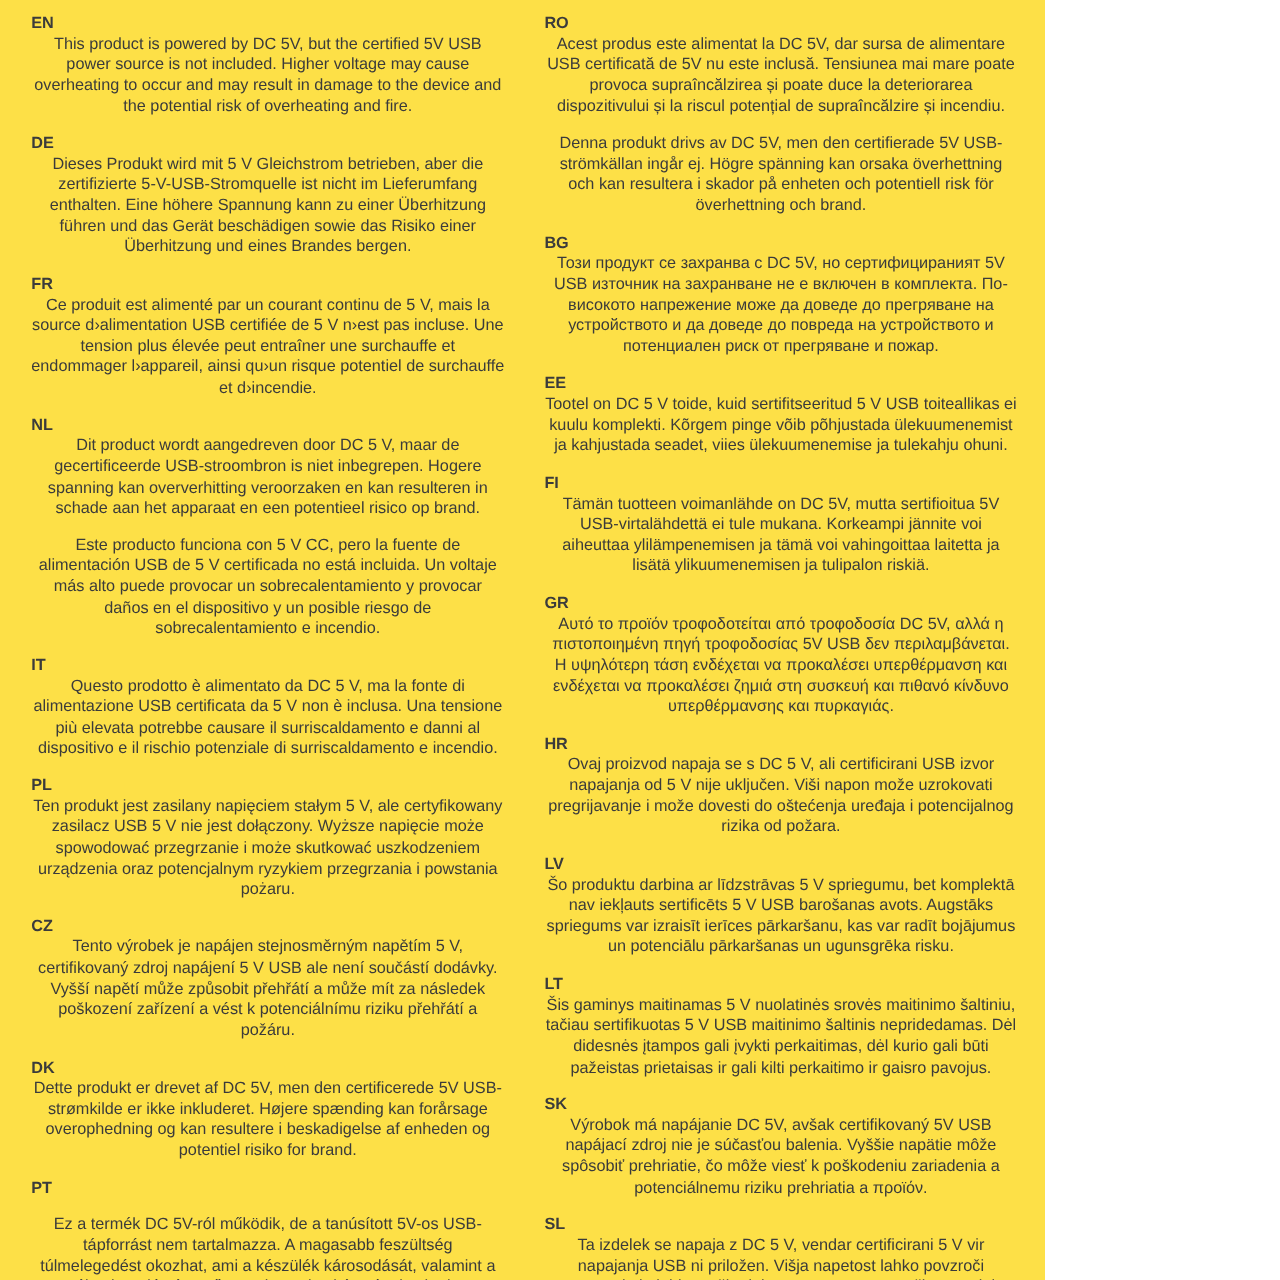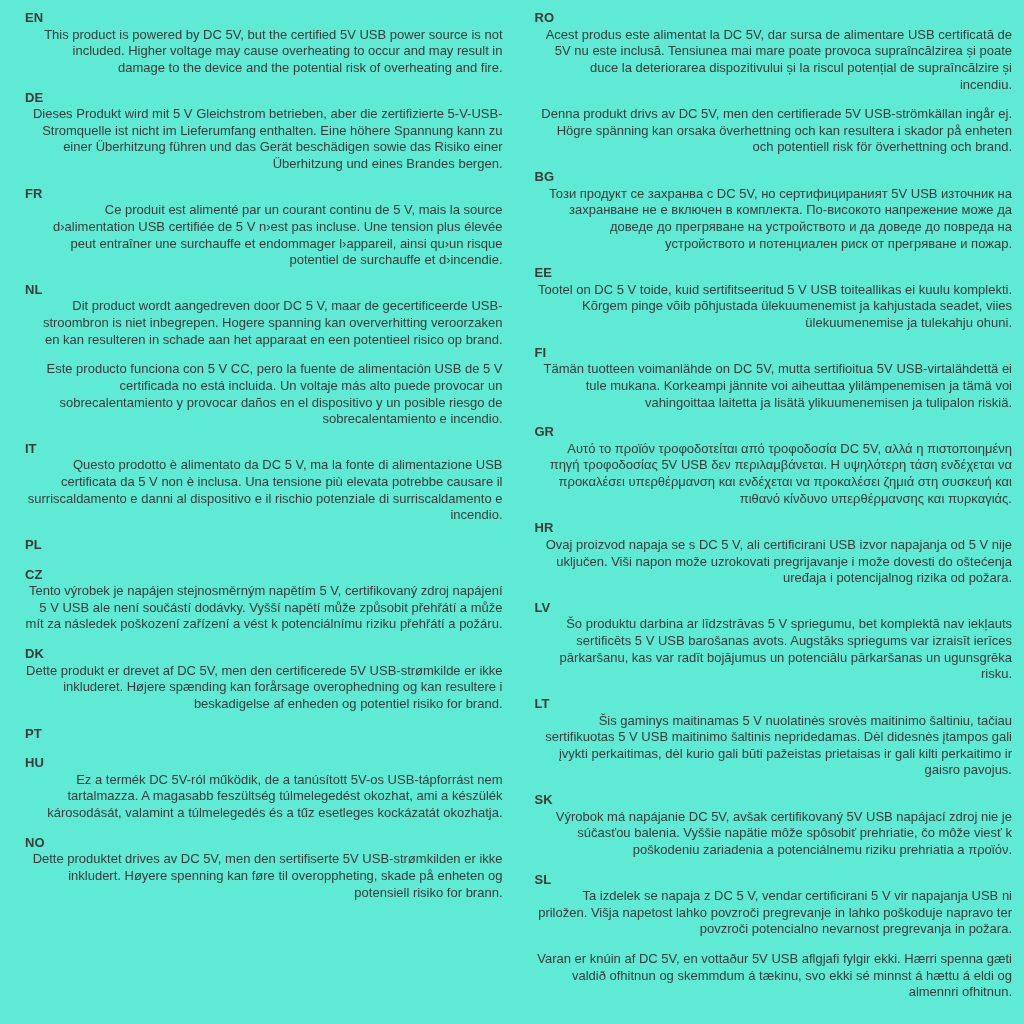--- a/index.html
+++ b/index.html
@@ -2,44 +2,44 @@
 <html><head>
 <meta charset="utf-8">
 <style>
   * { margin: 0; padding: 0; box-sizing: border-box; }
   html, body {
     width: 1024px;
     background: #ffffff;
     font-family: "Liberation Sans", "DejaVu Sans", sans-serif;
   }
   .page {
-    width: 1024px;
+    width: 836px;
     height: 1024px;
-    background: #5eead4;
-    padding: 10px 12px 10px 25px;
+    background: #fde047;
+    padding: 10px 22px 10px 25px;
     overflow: hidden;
   }
   .columns {
     display: grid;
     grid-template-columns: 1fr 1fr;
     column-gap: 32px;
   }
   .col { min-width: 0; }
   .lang-block { margin-bottom: 13px; }
   .lang-code {
     font-weight: bold;
     font-size: 13px;
     line-height: 1.28;
     color: #3b3b3b;
   }
   .lang-text {
     font-size: 13px;
     line-height: 1.28;
     color: #3b3b3b;
-    text-align: right;
+    text-align: center;
   }
 </style>
 </head>
 <body>
 
 <div class="page">
   <div class="columns">
     <div class="col" id="col-left">
   <div class="lang-block">
     <div class="lang-code">EN</div>
@@ -65,38 +65,38 @@
     <div class="lang-text">Este producto funciona con 5 V CC, pero la fuente de alimentación USB de 5 V certificada no está incluida. Un voltaje más alto puede provocar un sobrecalentamiento y provocar daños en el dispositivo y un posible riesgo de sobrecalentamiento e incendio.</div>
   </div>
 
   <div class="lang-block">
     <div class="lang-code">IT</div>
     <div class="lang-text">Questo prodotto è alimentato da DC 5 V, ma la fonte di alimentazione USB certificata da 5 V non è inclusa. Una tensione più elevata potrebbe causare il surriscaldamento e danni al dispositivo e il rischio potenziale di surriscaldamento e incendio.</div>
   </div>
 
   <div class="lang-block">
     <div class="lang-code">PL</div>
+    <div class="lang-text">Ten produkt jest zasilany napięciem stałym 5 V, ale certyfikowany zasilacz USB 5 V nie jest dołączony. Wyższe napięcie może spowodować przegrzanie i może skutkować uszkodzeniem urządzenia oraz potencjalnym ryzykiem przegrzania i powstania pożaru.</div>
   </div>
 
   <div class="lang-block">
     <div class="lang-code">CZ</div>
     <div class="lang-text">Tento výrobek je napájen stejnosměrným napětím 5 V, certifikovaný zdroj napájení 5 V USB ale není součástí dodávky. Vyšší napětí může způsobit přehřátí a může mít za následek poškození zařízení a vést k potenciálnímu riziku přehřátí a požáru.</div>
   </div>
 
   <div class="lang-block">
     <div class="lang-code">DK</div>
     <div class="lang-text">Dette produkt er drevet af DC 5V, men den certificerede 5V USB-strømkilde er ikke inkluderet. Højere spænding kan forårsage overophedning og kan resultere i beskadigelse af enheden og potentiel risiko for brand.</div>
   </div>
 
   <div class="lang-block">
     <div class="lang-code">PT</div>
   </div>
 
   <div class="lang-block">
-    <div class="lang-code">HU</div>
     <div class="lang-text">Ez a termék DC 5V-ról működik, de a tanúsított 5V-os USB-tápforrást nem tartalmazza. A magasabb feszültség túlmelegedést okozhat, ami a készülék károsodását, valamint a túlmelegedés és a tűz esetleges kockázatát okozhatja.</div>
   </div>
 
   <div class="lang-block">
     <div class="lang-code">NO</div>
     <div class="lang-text">Dette produktet drives av DC 5V, men den sertifiserte 5V USB-strømkilden er ikke inkludert. Høyere spenning kan føre til overoppheting, skade på enheten og potensiell risiko for brann.</div>
   </div>
 </div>
     <div class="col" id="col-right">
   <div class="lang-block">

